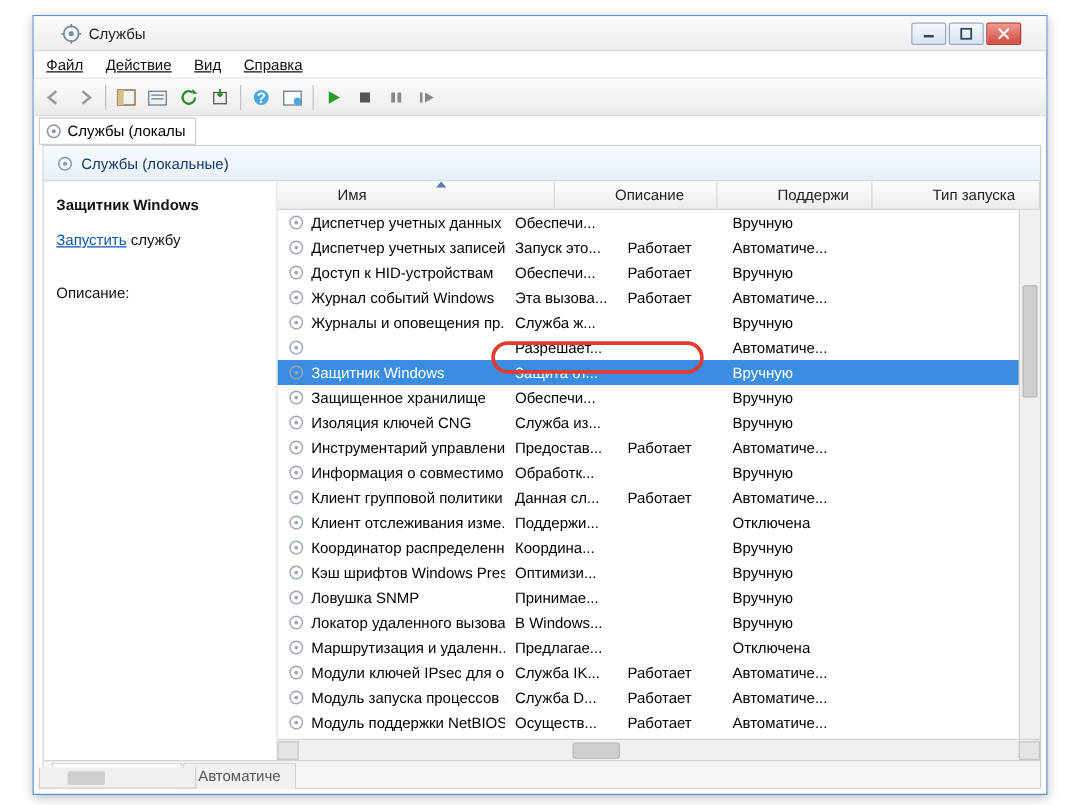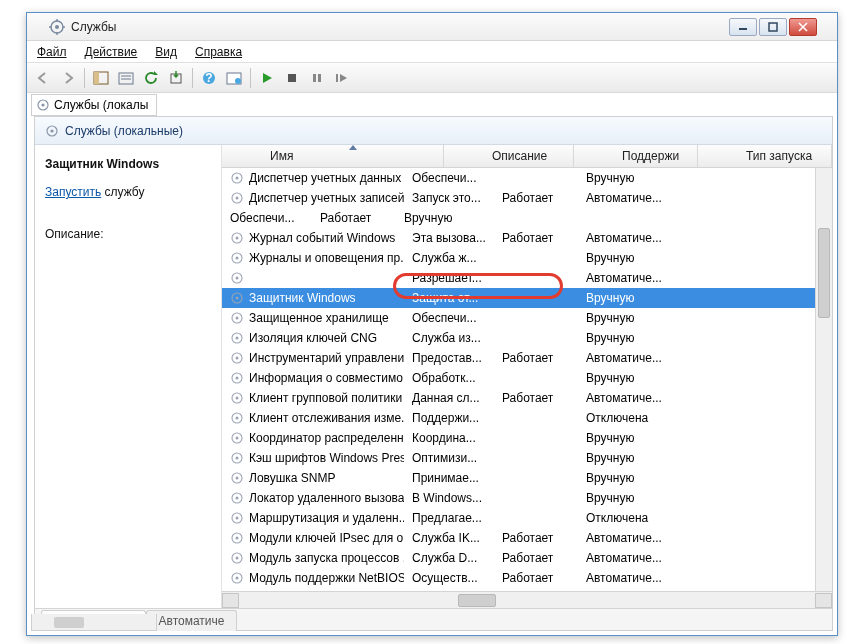--- a/index.html
+++ b/index.html
@@ -244,20 +244,27 @@
                       <circle cx="7" cy="7" r="5" fill="none" stroke="#9aa4b3" stroke-width="1.1"></circle>
                       <circle cx="7" cy="7" r="1.5" fill="#9aa4b3"></circle>
                     </svg></span>
                   <span>Диспетчер учетных записей ...</span>
                 </div>
                 <div class="cell" style="width:90px">Запуск это...</div>
                 <div class="cell" style="width:84px">Работает</div>
                 <div class="cell" style="width:94px">Автоматиче...</div>
               </div>
               <div class="row">
+                <div class="cell" style="width:182px">
+                  <span class="g-icon"><svg viewBox="0 0 14 14">
+                      <circle cx="7" cy="7" r="5" fill="none" stroke="#9aa4b3" stroke-width="1.1"></circle>
+                      <circle cx="7" cy="7" r="1.5" fill="#9aa4b3"></circle>
+                    </svg></span>
+                  <span>Доступ к HID-устройствам</span>
+                </div>
                 <div class="cell" style="width:90px">Обеспечи...</div>
                 <div class="cell" style="width:84px">Работает</div>
                 <div class="cell" style="width:94px">Вручную</div>
               </div>
               <div class="row">
                 <div class="cell" style="width:182px">
                   <span class="g-icon"><svg viewBox="0 0 14 14">
                       <circle cx="7" cy="7" r="5" fill="none" stroke="#9aa4b3" stroke-width="1.1"></circle>
                       <circle cx="7" cy="7" r="1.5" fill="#9aa4b3"></circle>
                     </svg></span>

